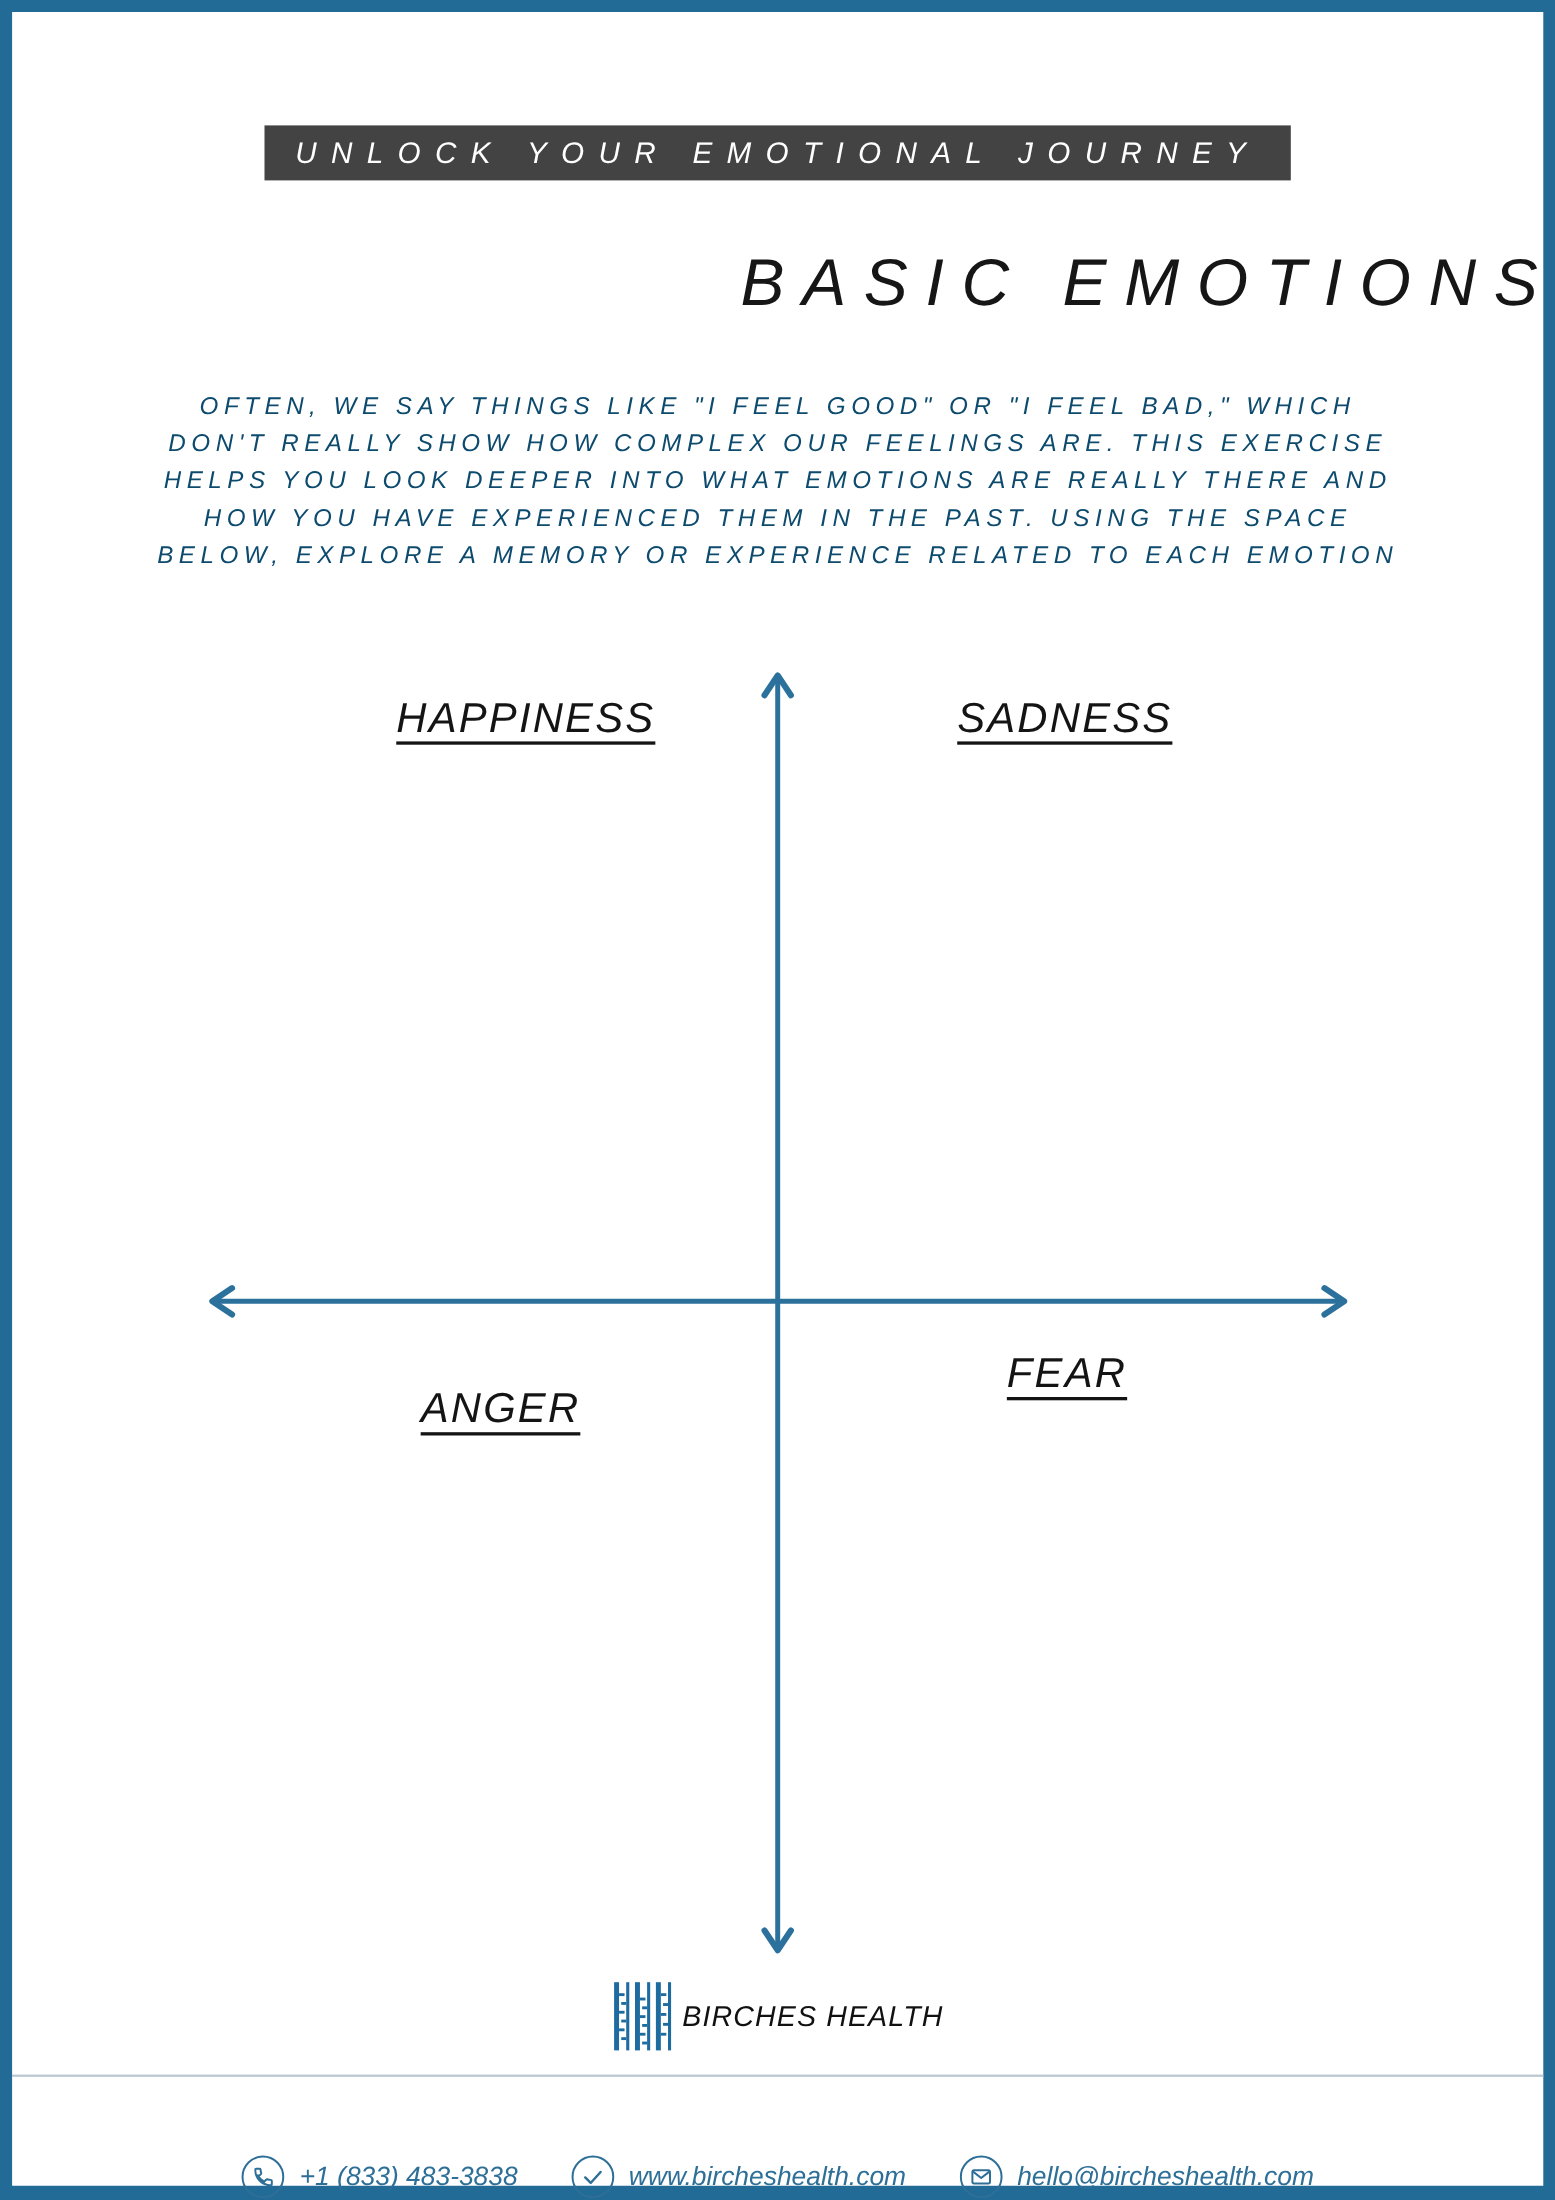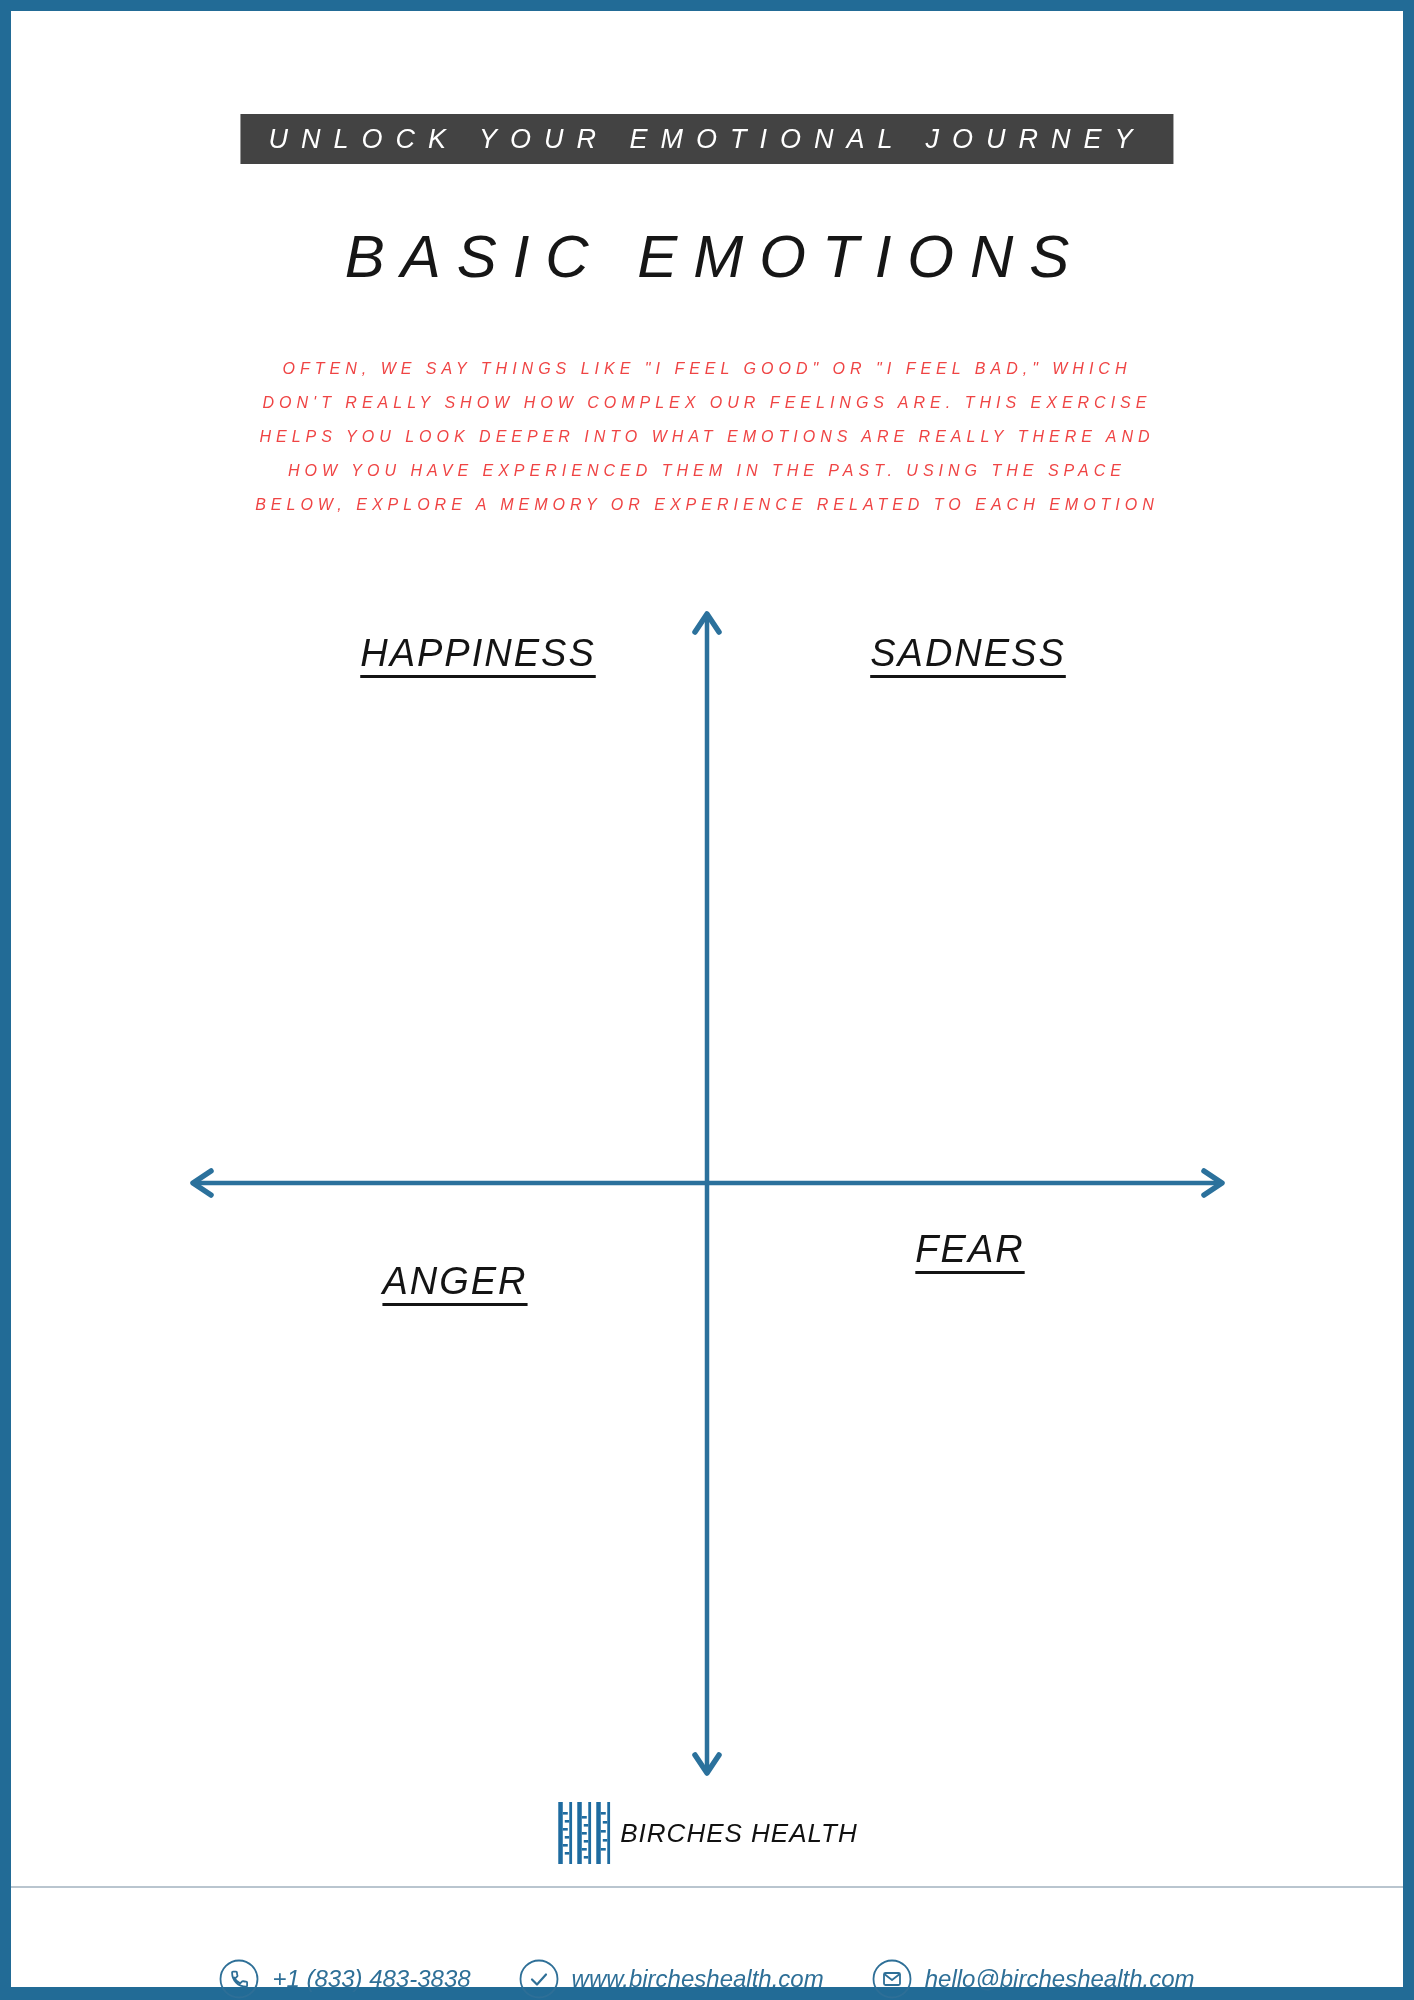--- a/index.html
+++ b/index.html
@@ -35,41 +35,41 @@
     letter-spacing: 13px;
     white-space: nowrap;
     font-weight: 400;
   }
   .title {
     position: absolute;
     top: 222px;
     left: 0;
     width: 100%;
     margin: 0;
-    text-align: center;
+    text-align: right;
     font-size: 60px;
     font-weight: 400;
     letter-spacing: 16px;
     text-indent: 16px;
     color: #161616;
     white-space: nowrap;
   }
   .intro {
     position: absolute;
     top: 352px;
     left: 50%;
     transform: translateX(-50%);
     width: 1260px;
     margin: 0;
     text-align: center;
     white-space: pre-line;
-    font-size: 16px;
+    font-size: 22px;
     line-height: 34px;
     letter-spacing: 5px;
-    color: #ef4444;
+    color: #0c4a6e;
   }
   .chart-area {
     position: absolute;
     left: 150px;
     top: 590px;
     width: 1130px;
     height: 1200px;
   }
   .chart-area svg { display: block; }
   .quad-label {

